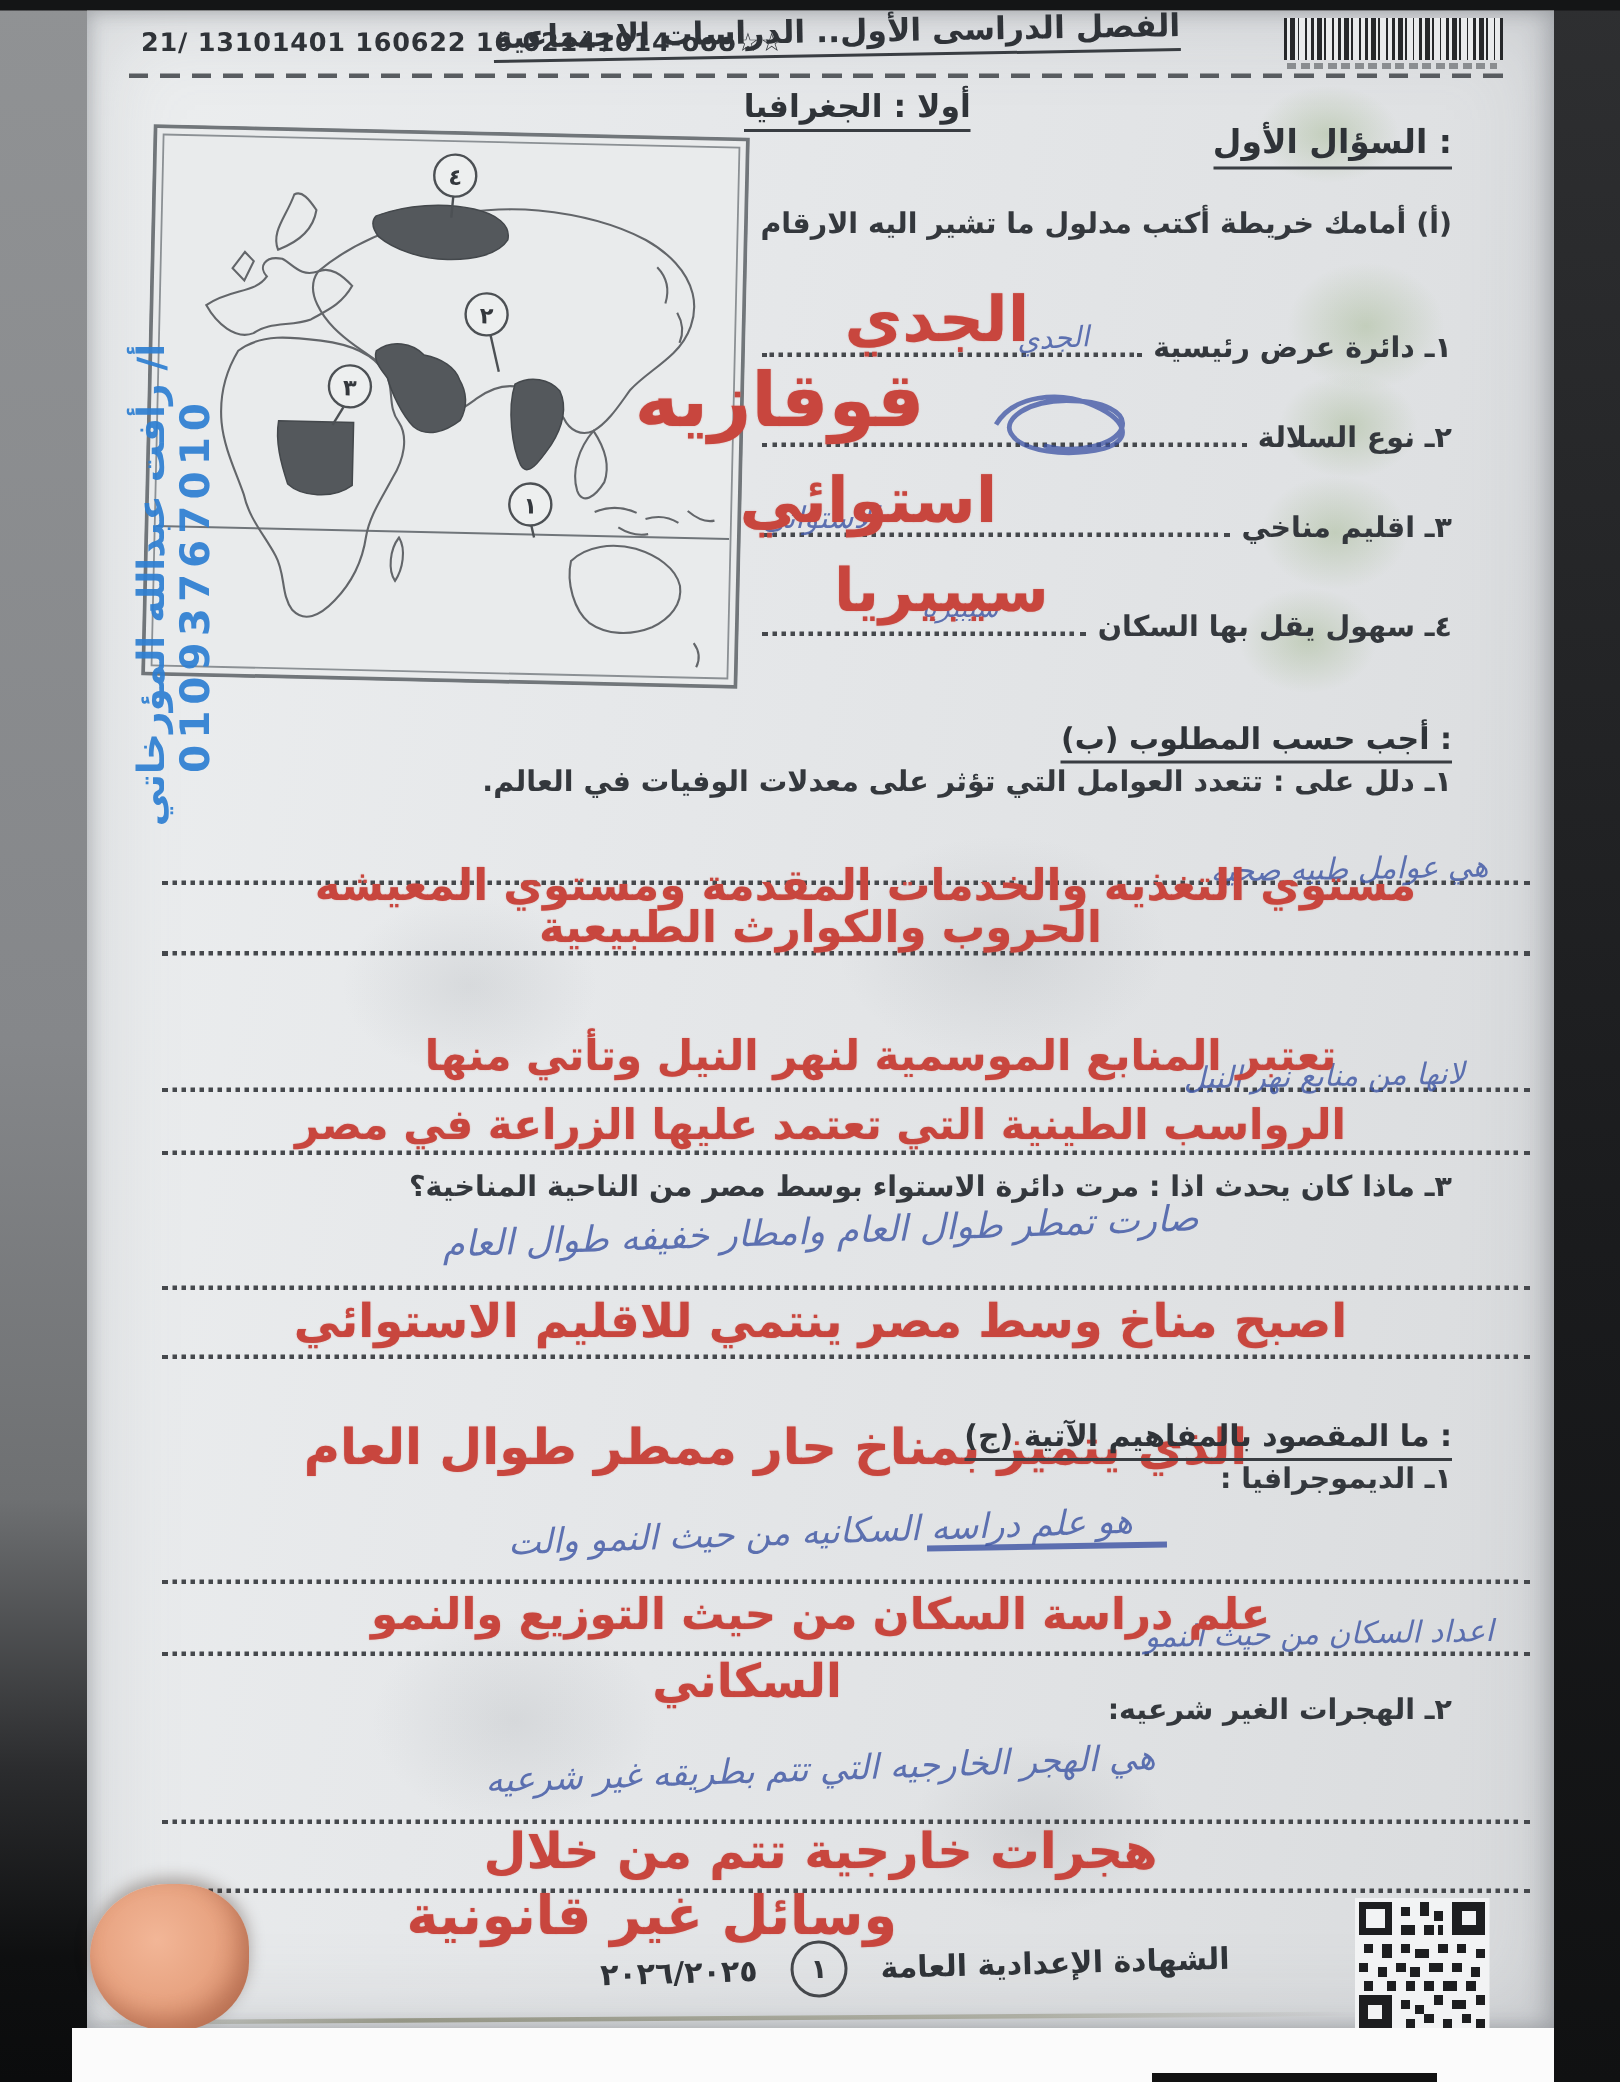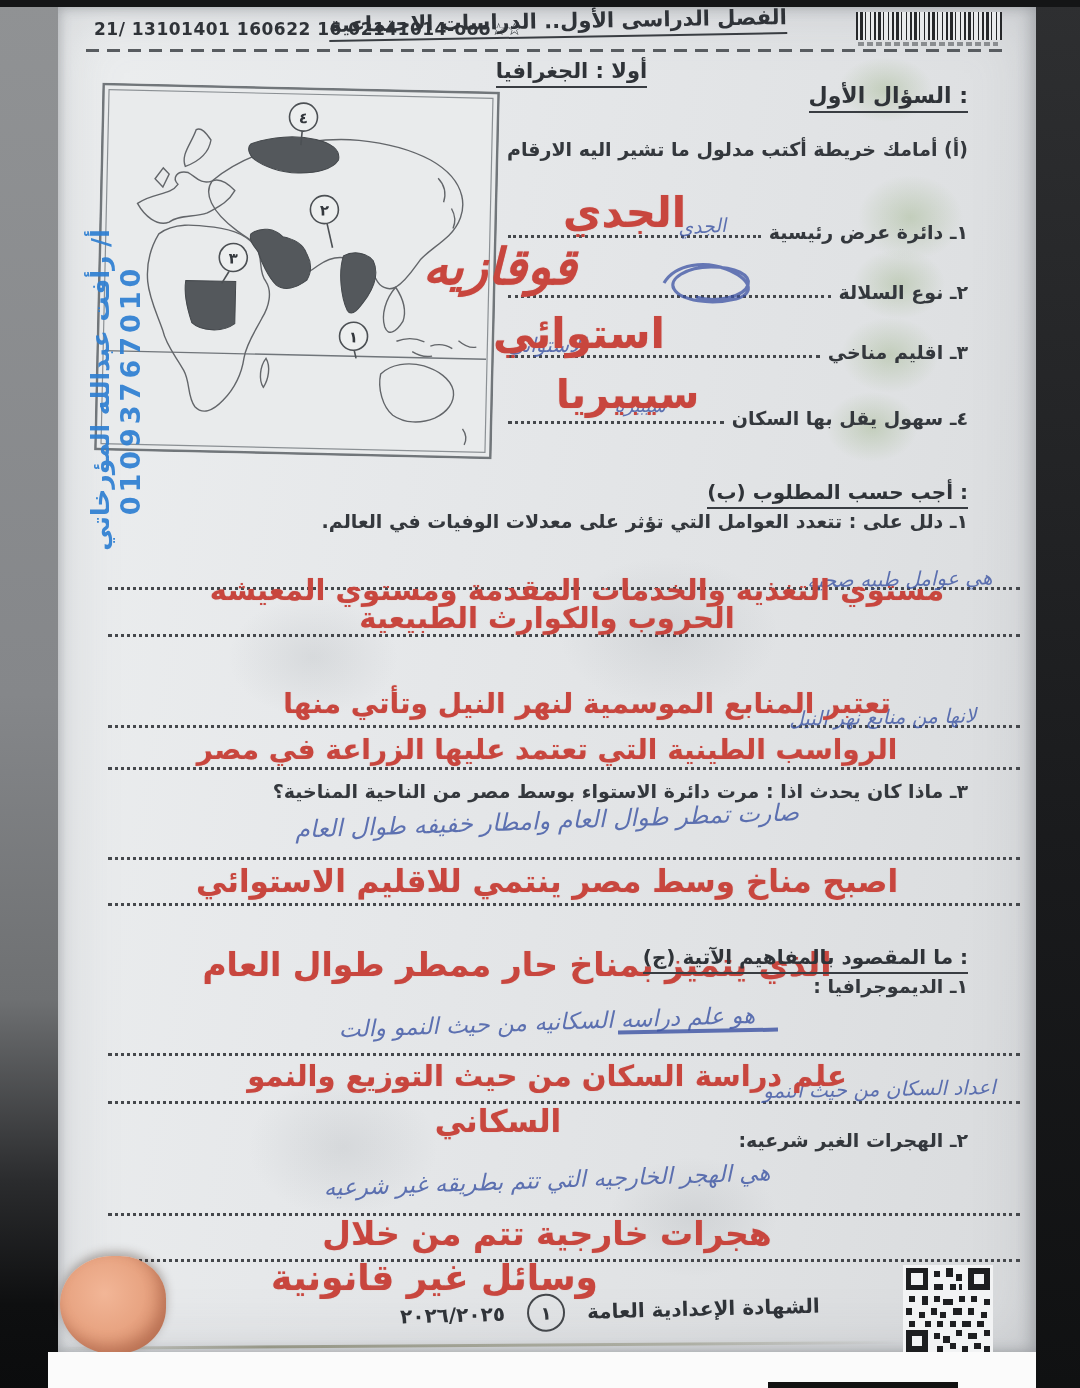--- a/index.html
+++ b/index.html
@@ -182,21 +182,21 @@
     <div class="abs blue" style="left:620px;top:208px;font-size:19px;transform:rotate(-3deg);">الجدي</div>
     <div class="abs" style="left:598px;top:246px;">
       <svg width="120" height="54" viewBox="0 0 120 54">
           <path d="M8,30 C20,10 50,8 70,16 C95,26 100,40 80,46 C55,52 25,48 18,36 C12,26 30,14 55,14 C80,14 95,22 92,32 C88,44 60,50 40,44" fill="none" stroke="#3b51a3" stroke-width="3.2" opacity="0.75"></path>
         </svg>
     </div>
     <div class="abs blue" style="left:450px;top:326px;font-size:20px;letter-spacing:4px;">الاستوائي</div>
     <div class="abs blue" style="left:556px;top:388px;font-size:18px;letter-spacing:3px;">سيبيريا</div>
 
     <div class="abs red" style="left:505px;top:181px;font-size:42px;">الجدي</div>
-    <div class="abs red" style="left:365px;top:231px;font-size:50px;font-style:italic;">قوقازيه</div>
+    <div class="abs red" style="left:365px;top:231px;font-size:50px;">قوقازيه</div>
     <div class="abs red" style="left:435px;top:302px;font-size:42px;">استوائي</div>
     <div class="abs red" style="left:498px;top:364px;font-size:40px;">سيبيريا</div>
 
     <div class="abs" style="right:68px;top:473px;">
       <span class="hd ul" style="font-size:20px;">(ب) أجب حسب المطلوب :</span>
     </div>
     <div class="abs q" style="right:68px;top:503px;">١ـ دلل على : تتعدد العوامل التي تؤثر على معدلات الوفيات في العالم.</div>
 
     <div class="abs dotline" style="left:50px;right:16px;top:538px;height:42px;"></div>
     <div class="abs blue" style="right:44px;top:560px;font-size:20px;transform:rotate(-1deg);">هي عوامل طبيه صحيه</div>

